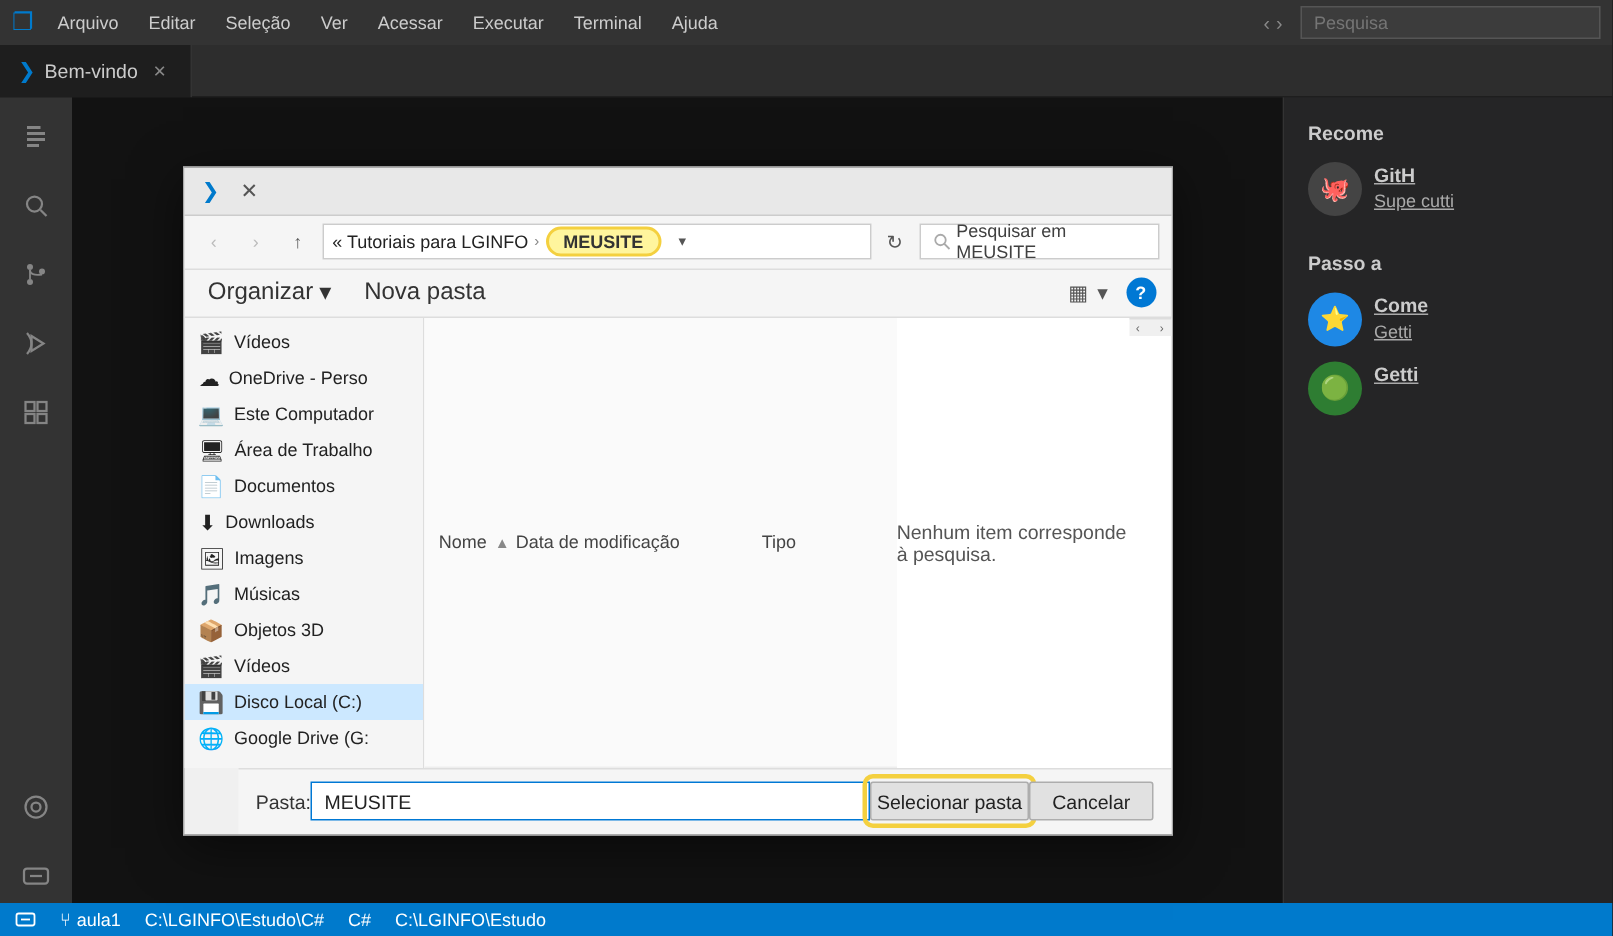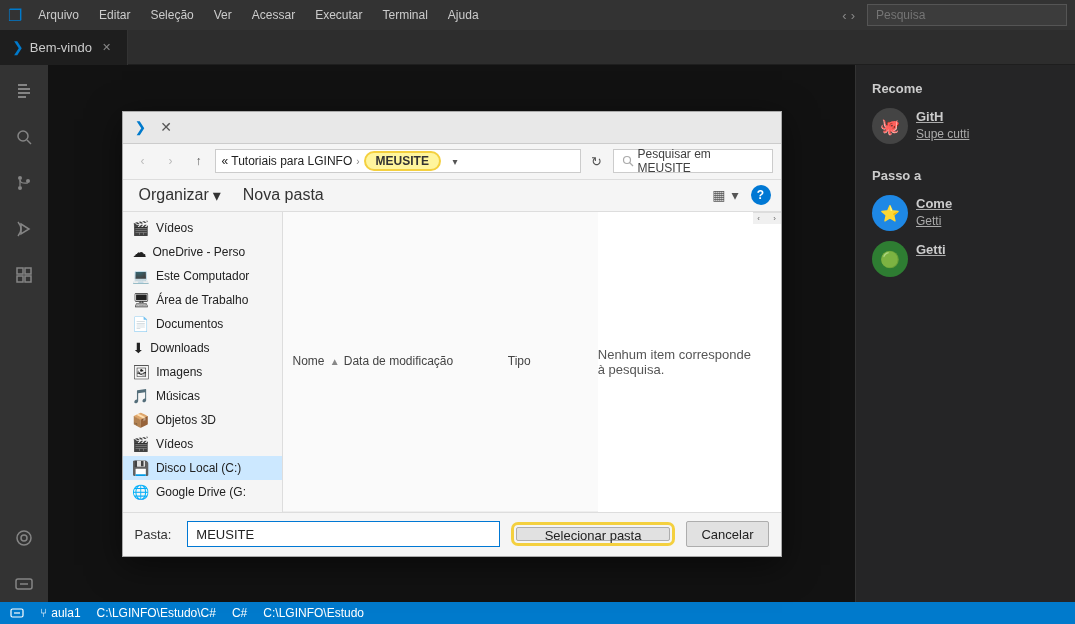--- a/index.html
+++ b/index.html
@@ -385,36 +385,37 @@
     }
 
     
     .dialog-footer {
       background: #f5f5f5;
       height: 44px;
       border-top: 1px solid #ddd;
       display: flex;
       align-items: center;
       padding: 0 12px;
-      gap: 16px;
+      gap: 0;
+      margin-left: 36px;
     }
     .folder-label { font-size: 13px; color: #333; flex-shrink: 0; }
     .folder-input {
       flex: 1;
       height: 26px;
       border: 1px solid #0078d4;
       padding: 0 8px;
       font-size: 13px;
       color: #222;
       background: white;
       outline: none;
     }
     .btn-select {
-      height: 14px;
-      padding: 0 28px;
+      height: 26px;
+      padding: 0 4px;
       background: #e1e1e1;
       border: 1px solid #adadad;
       font-size: 13px;
       color: #222;
       cursor: pointer;
       border-radius: 2px;
       white-space: nowrap;
       outline: 3px solid #f4d03f;
       outline-offset: 2px;
     }

